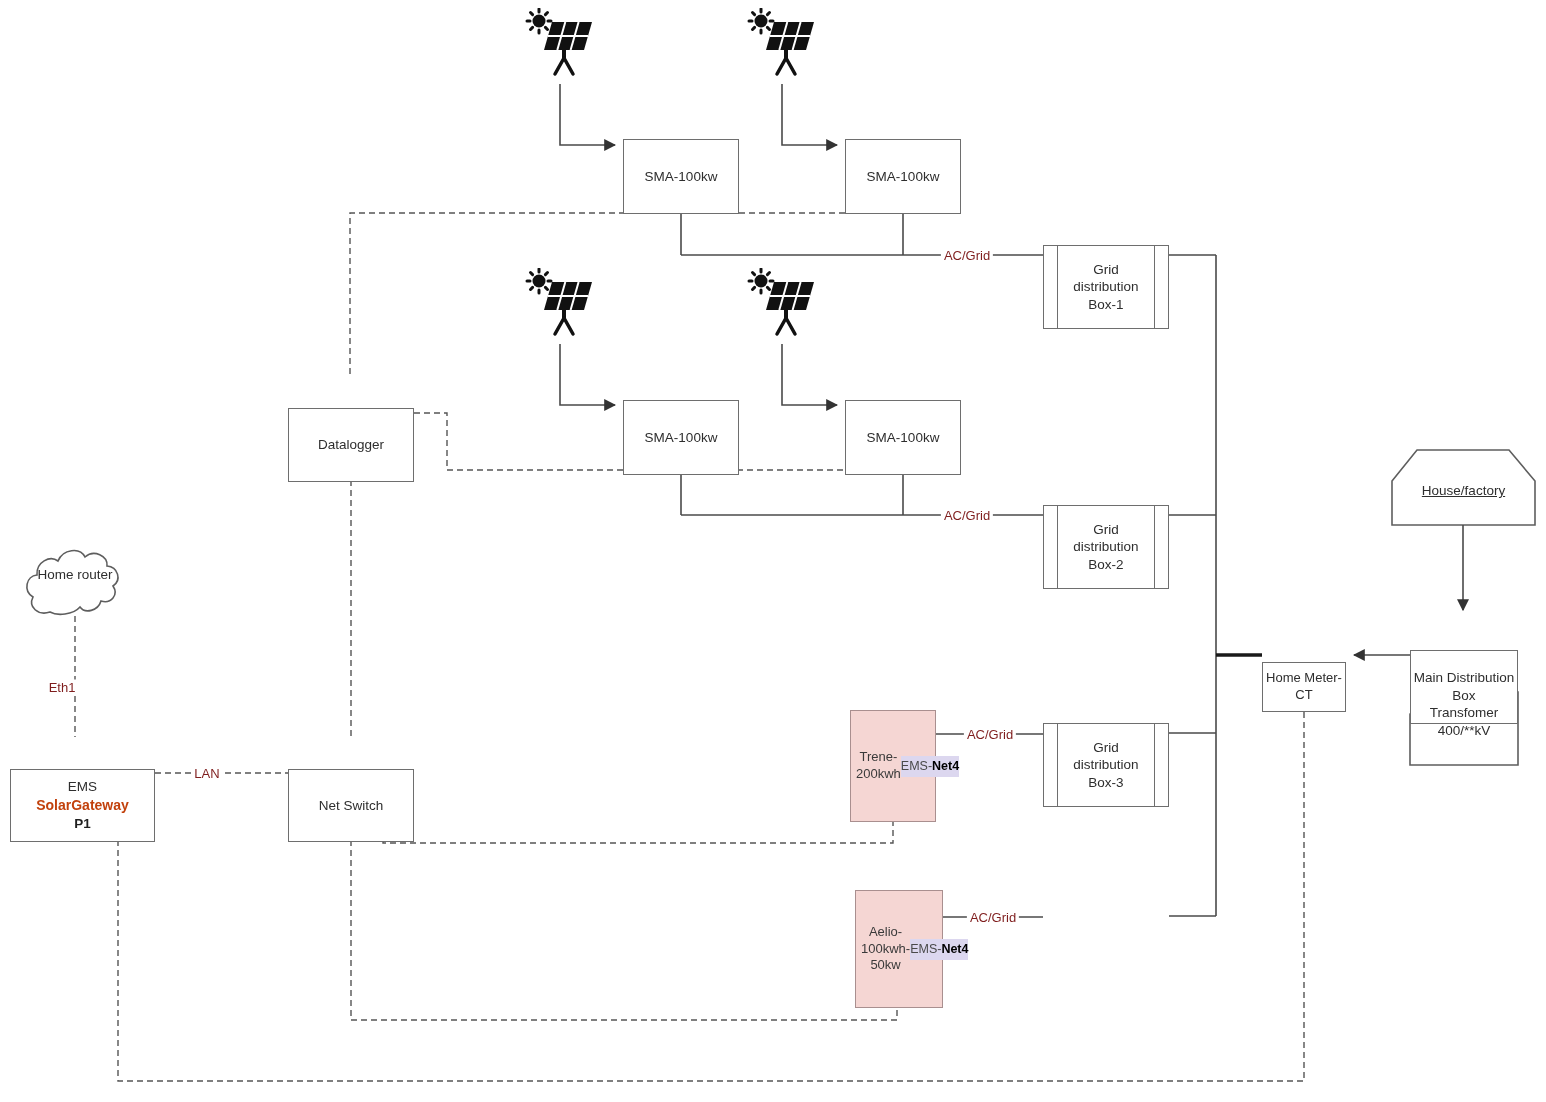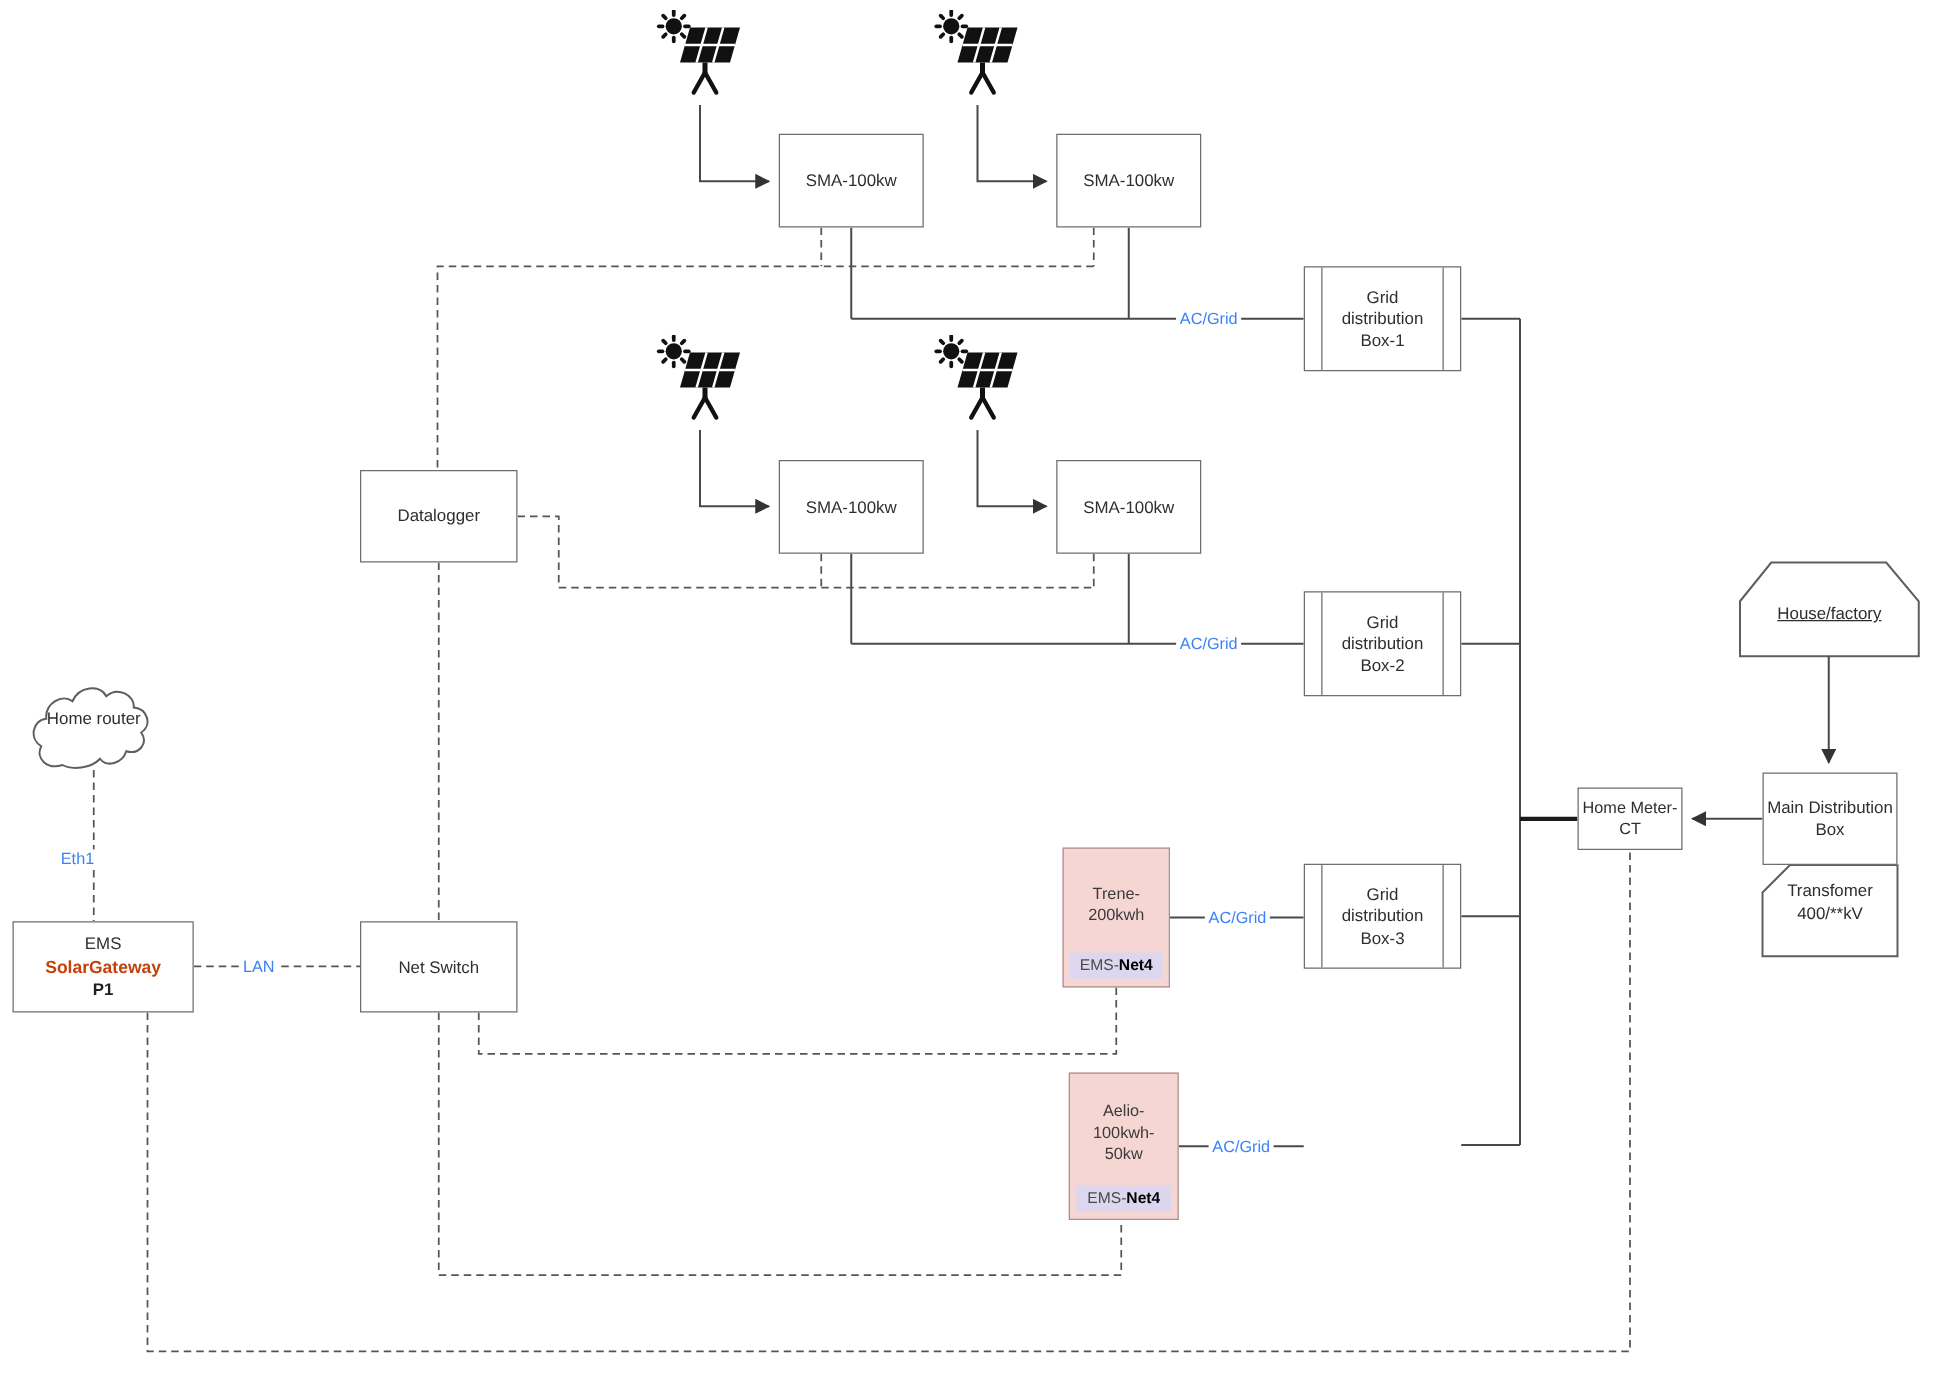--- a/index.html
+++ b/index.html
@@ -4,53 +4,53 @@
 <style>
   * { margin:0; padding:0; box-sizing:border-box; }
   html,body { background:#ffffff; }
   body { font-family:"Liberation Sans", sans-serif; color:#2e2e2e; }
   .stage { position:relative; width:1546px; height:1102px; background:#ffffff; overflow:hidden; }
   .wires { position:absolute; left:0; top:0; }
 
   .node {
     position:absolute; display:flex; align-items:center; justify-content:center;
     text-align:center; border:1.6px solid #6e6e6e; background:#ffffff;
-    font-size:13.5px; line-height:1.3; color:#2e2e2e;
+    font-size:13.5px; line-height:1.3; color:#2e2e2e;margin-top:32px;
   }
   .gridbox { padding:0 18px; }
   .gridbox::before, .gridbox::after {
     content:""; position:absolute; top:0; bottom:0; width:0; border-left:1.6px solid #6e6e6e;
   }
   .gridbox::before { left:13px; }
   .gridbox::after  { right:13px; }
 
   .battery {
     background:#f5d6d3; border:1.6px solid #a98f8f;
-    flex-direction:column; justify-content:flex-start; padding:6px 5px 6px 5px;
+    flex-direction:row; justify-content:flex-start; padding:6px 5px 6px 5px;
   }
   .battery-name { flex:1; display:flex; align-items:center; justify-content:center; font-size:13px; color:#3a3a3a; }
   .ems-strip {
     width:100%; height:21px; background:#dcd7ef; display:flex; align-items:center; justify-content:center;
     font-size:12.5px; color:#4a4a4a;
   }
   .net4 { color:#000000; font-weight:bold; }
 
   .ems-box { flex-direction:column; line-height:1.35; }
   .ems-line1 { font-size:13.5px; }
   .ems-line2 { font-size:14px; font-weight:bold; color:#c2410c; }
   .ems-line3 { font-size:13.5px; font-weight:bold; color:#1f1f1f; }
 
   .floating-text {
     position:absolute; text-align:center; font-size:13.5px; line-height:1.3; color:#2e2e2e;
     pointer-events:none;
   }
 
   .label {
     position:absolute; transform:translate(-50%,-50%);
-    background:#ffffff; padding:0 3px; font-size:13px; color:#3b82f6; white-space:nowrap;
+    background:#ffffff; padding:0 3px; font-size:13px; color:#7f1d1d; white-space:nowrap;
   }
 
   svg .wire   { stroke:#4a4a4a; stroke-width:1.6; fill:none; }
   svg .dashed { stroke:#555555; stroke-width:1.4; stroke-dasharray:6 4; fill:none; }
   svg .thick  { stroke:#1a1a1a; stroke-width:3.4; fill:none; }
   svg .shape  { stroke:#5e5e5e; stroke-width:1.6; fill:#ffffff; }
 </style>
 </head>
 <body>
 

